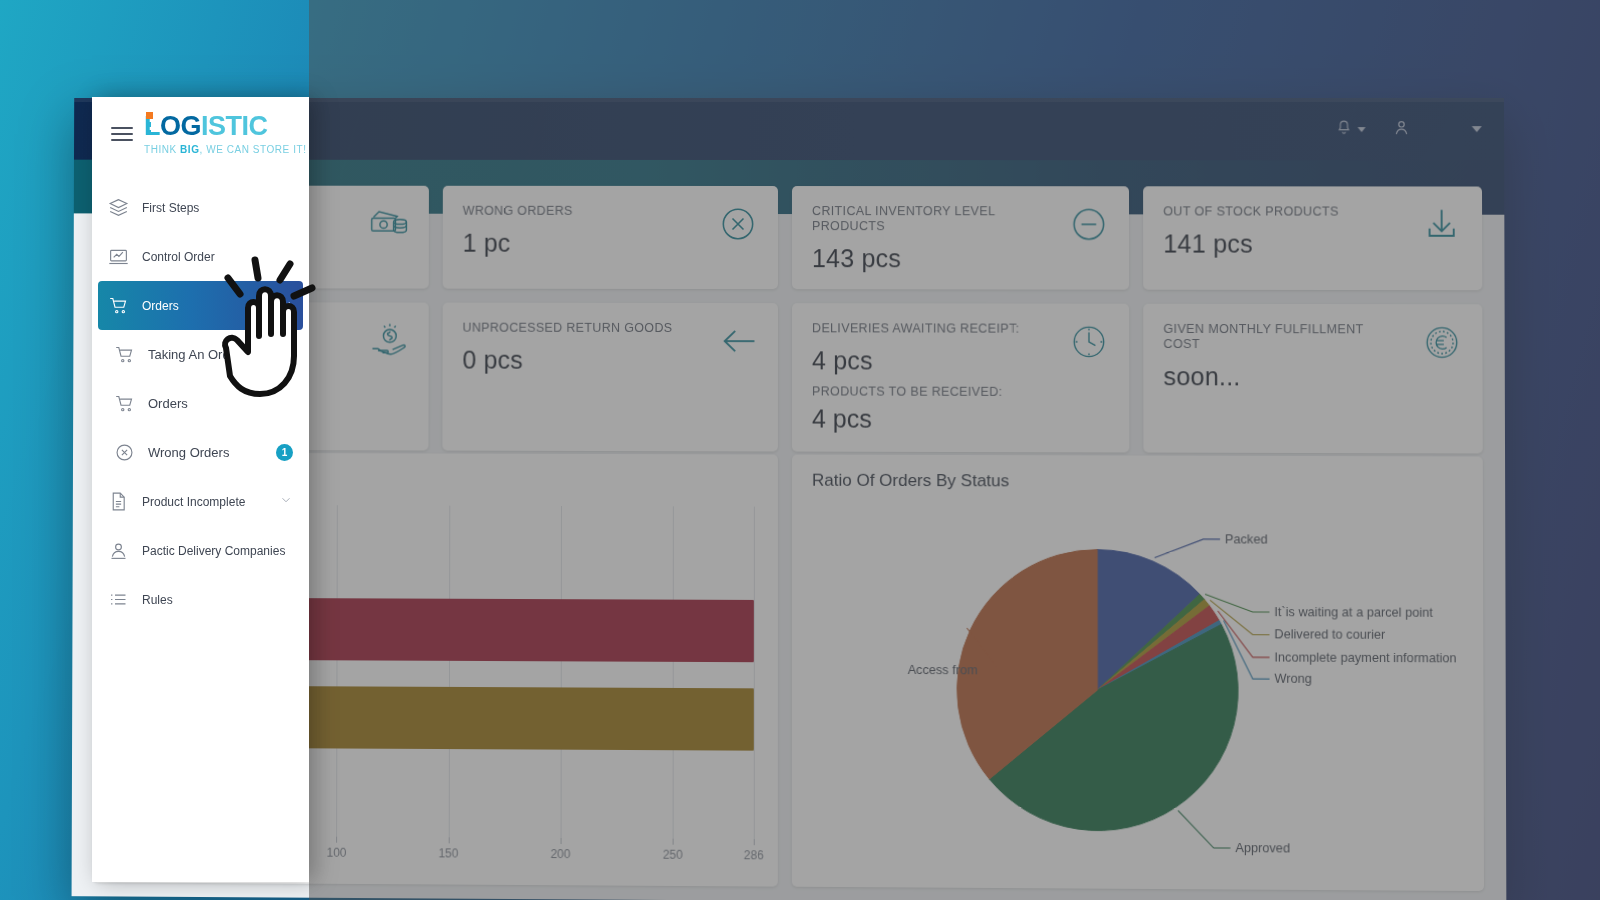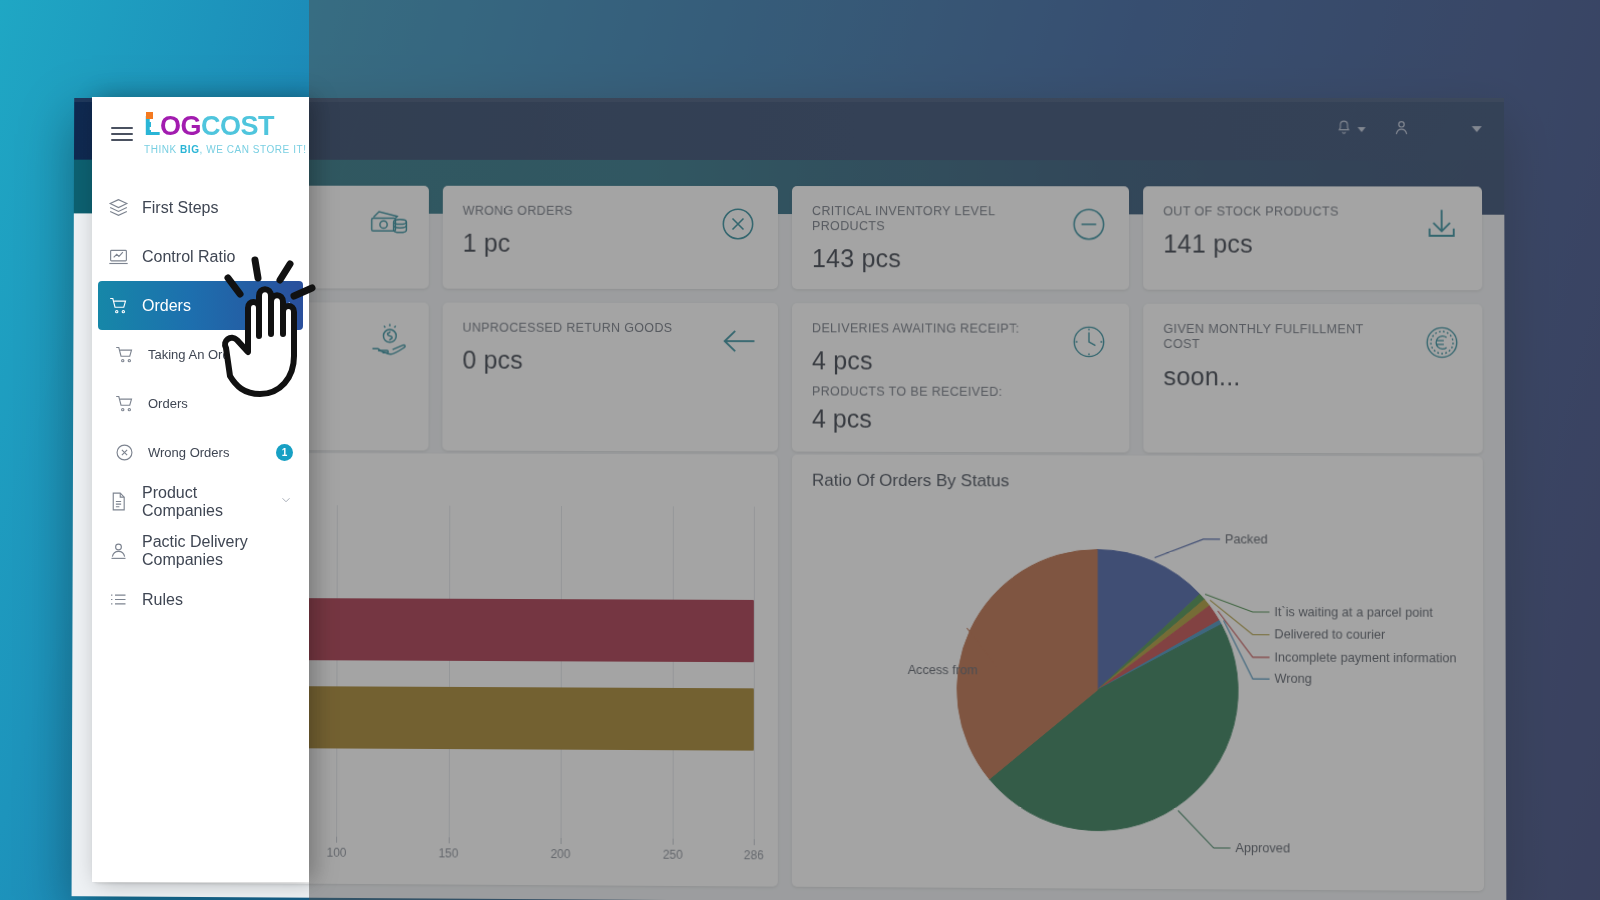--- a/index.html
+++ b/index.html
@@ -121,37 +121,37 @@
     background: #ffffff;
     box-shadow: 6px 0 22px rgba(0,0,0,.28);
     z-index: 40; overflow: hidden;
   }
   #brand { padding: 18px 0 6px 0; position: relative; height: 72px; }
   #hamburger { position: absolute; left: 19px; top: 26px; width: 22px; cursor: pointer; }
   #hamburger span { display:block; height:2px; background:#4a5160; margin:4px 0; border-radius:1px; }
   #logo-block { position: absolute; left: 52px; top: 16px; }
   .logo-text { font-size: 27px; font-weight: 700; letter-spacing: -.5px; line-height: 1; }
   .logo-l { color: #2ab5d6; }
-  .logo-og { color: #a21caf; }
+  .logo-og { color: #0369a1; }
   .logo-istic { color: #4fc5dd; }
   .logo-dot {
     display:inline-block;width:7px;height:7px;background:#f47a20;
     position:absolute; left:2px; top:-1px;
   }
   .logo-sq {
     position:absolute; width:5px; height:5px; background:#2ab5d6;
   }
   #tagline { font-size: 10px; color: #79cfe2; letter-spacing: .55px; margin-top: 4px; white-space: nowrap; }
   #tagline b { color: #2ab5d6; }
 
   .nav { margin-top: 14px; }
   .nav-item {
     display: flex; align-items: center; gap: 13px;
     height: 49px; padding: 0 16px; color: #3f4653;
-    font-size: 16px; cursor: pointer; position: relative;
+    font-size: 12px; cursor: pointer; position: relative;
   }
   .nav-item .ico { width: 21px; height: 21px; flex: 0 0 21px; color:#7d8490; display:flex;align-items:center;justify-content:center;}
   .nav-item .ico svg { width: 100%; height: 100%; }
   .nav-item.active {
     background: linear-gradient(90deg,#1687a8 0%, #1d6fae 45%, #2a4f9c 100%);
     color: #ffffff; border-radius: 4px; margin: 0 6px; padding: 0 10px;
   }
   .nav-item.active .ico { color:#fff; }
   .nav-item.sub { padding-left: 22px; font-size: 13px; }
   .badge {
@@ -384,21 +384,21 @@
     <div id="hamburger">
       <span></span>
         <span></span>
         <span></span>
     </div>
     <div id="logo-block">
       <div class="logo-text" style="position:relative;">
         <span class="logo-dot"></span>
         <span class="logo-sq" style="left:2px;top:9px;"></span>
         <span class="logo-sq" style="left:2px;top:17px;"></span>
-        <span class="logo-l" style="margin-left:0px;">L</span><span class="logo-og">OG</span><span class="logo-istic">COST</span>
+        <span class="logo-l" style="margin-left:0px;">L</span><span class="logo-og">OG</span><span class="logo-istic">ISTIC</span>
       </div>
       <div id="tagline">
         <span>THINK </span><b>BIG</b><span>, WE CAN STORE IT!</span>
       </div>
     </div>
   </div>
 
   <div class="nav" id="nav">
       <div class="nav-item">
         <span class="ico">
@@ -411,21 +411,21 @@
         <span>First Steps</span>
       </div>
       <div class="nav-item">
         <span class="ico">
           <svg viewBox="0 0 24 24" fill="none" stroke="currentColor" stroke-width="1.3">
             <rect x="3" y="5" width="18" height="12" rx="1"></rect>
             <path d="M1.5 20h21"></path>
             <path d="M6.5 13 10 9.5l2.5 2.5L17 7"></path>
           </svg>
         </span>
-        <span>Control Ratio</span>
+        <span>Control Order</span>
       </div>
       <div class="nav-item active">
         <span class="ico">
           <svg viewBox="0 0 24 24" fill="none" stroke="currentColor" stroke-width="1.3">
             <path d="M2.5 4h3l2.5 10h10l2-7H7"></path>
             <circle cx="10" cy="19" r="1.3"></circle>
             <circle cx="17.5" cy="19" r="1.3"></circle>
           </svg>
         </span>
         <span>Orders</span>
@@ -464,21 +464,21 @@
         <span class="badge">1</span>
       </div>
       <div class="nav-item">
         <span class="ico">
           <svg viewBox="0 0 24 24" fill="none" stroke="currentColor" stroke-width="1.3">
             <path d="M6 2.5h8l4.5 4.5v14.5H6z"></path>
             <path d="M14 2.5V7h4.5"></path>
             <path d="M9 12h6M9 15h6M9 18h4"></path>
           </svg>
         </span>
-        <span>Product Companies</span>
+        <span>Product Incomplete</span>
         <span class="chev"><svg viewBox="0 0 24 24" fill="none" stroke="currentColor" stroke-width="1.5" width="14" height="14">
             <path d="M6 9l6 6 6-6"></path>
           </svg></span>
       </div>
       <div class="nav-item">
         <span class="ico">
           <svg viewBox="0 0 24 24" fill="none" stroke="currentColor" stroke-width="1.3">
             <circle cx="12" cy="8" r="3.3"></circle>
             <path d="M5 19c.8-4 3.8-6 7-6s6.2 2 7 6"></path>
             <path d="M4 21h16"></path>

